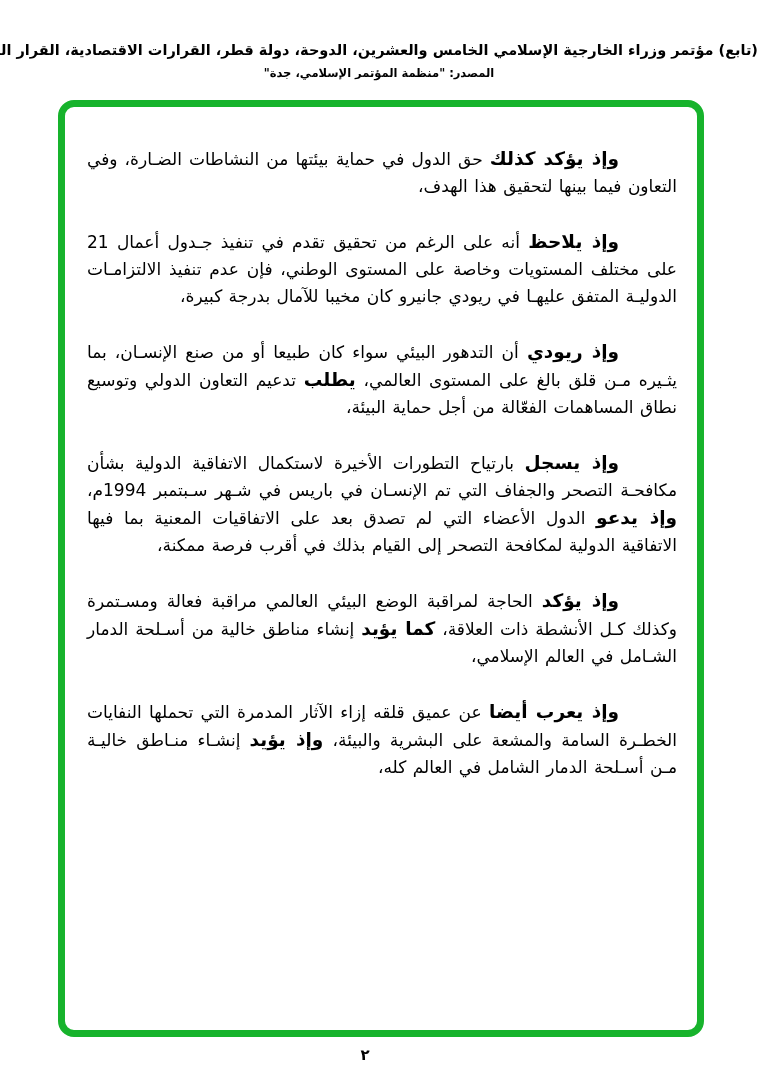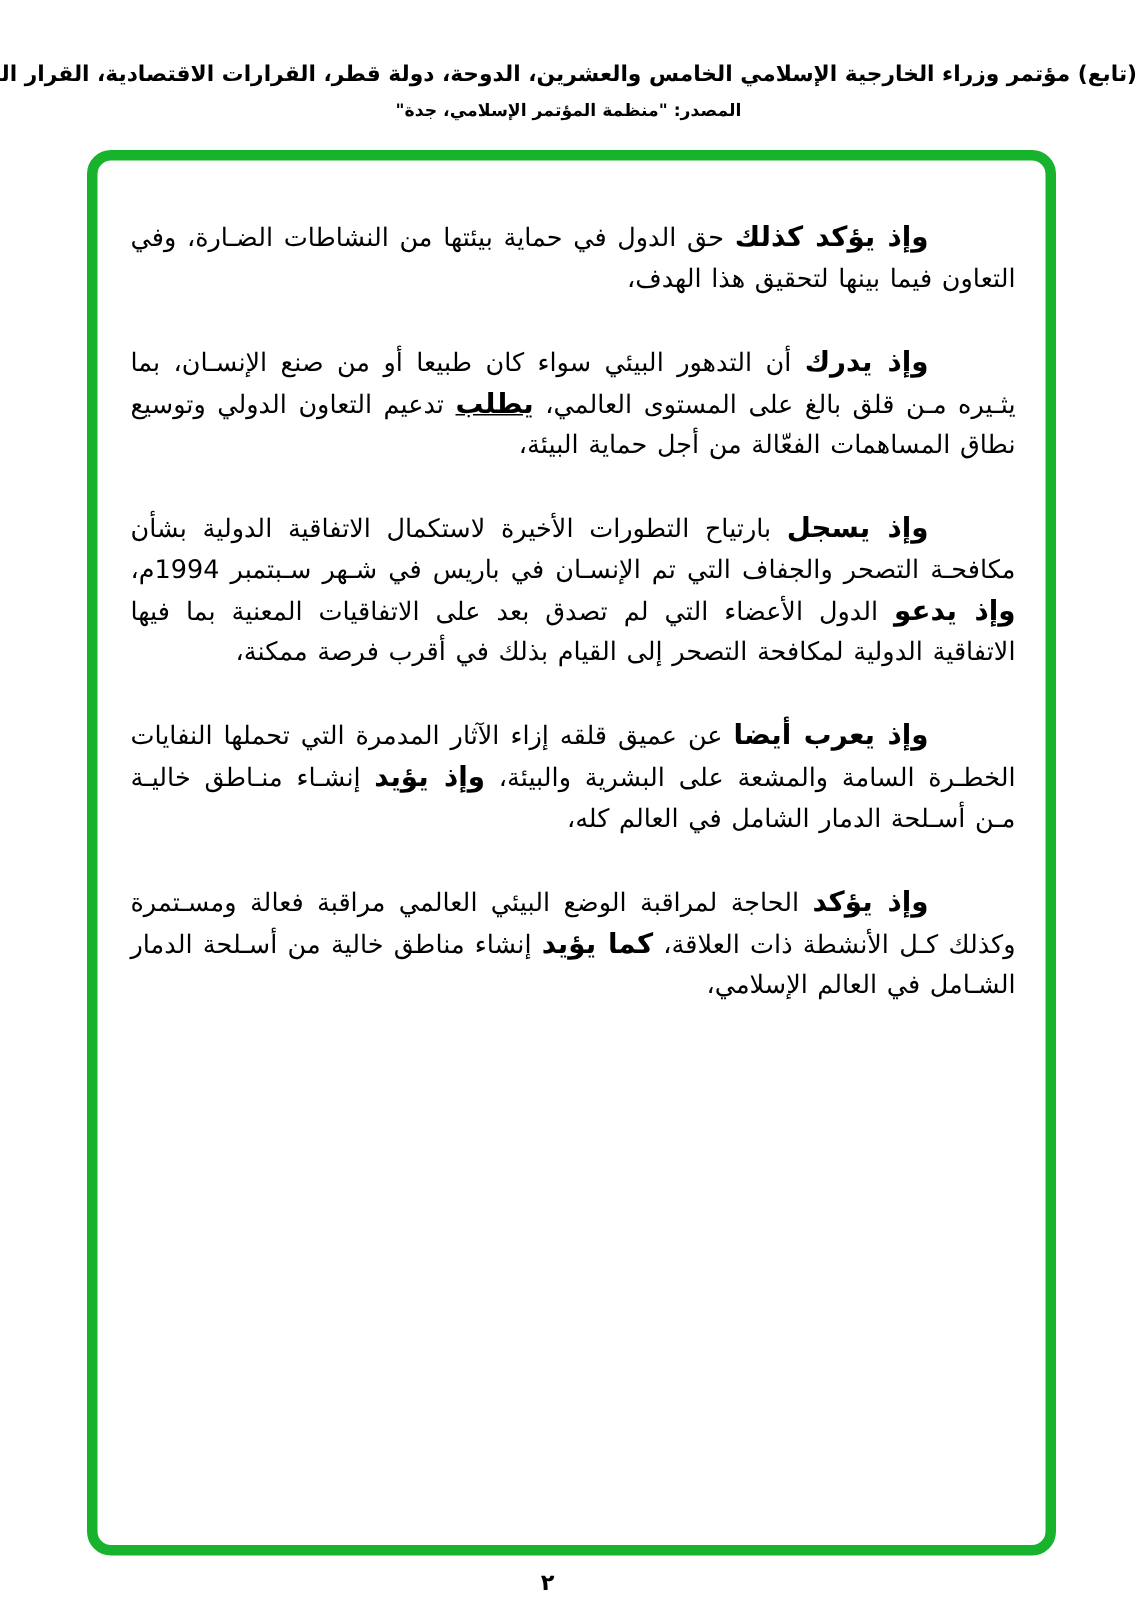--- a/index.html
+++ b/index.html
@@ -51,21 +51,21 @@
   .para {
     margin: 0 0 28px 0;
     font-size: 17px;
     line-height: 27px;
     text-align: justify;
     text-indent: 58px;
     word-spacing: 1px;
   }
   .para:last-child { margin-bottom: 0; }
   .lead { font-weight: 700; font-size: 18.5px; }
-  .u { text-decoration: underline; }
+  .u { }
   .page-number {
     position: absolute;
     top: 1046px;
     left: 0;
     width: 730px;
     text-align: center;
     font-size: 15px;
     font-weight: 700;
   }
 </style>
@@ -75,22 +75,23 @@
 <div class="page">
 
   <div class="doc-header">
     <div class="line1">(تابع) مؤتمر وزراء الخارجية الإسلامي الخامس والعشرين، الدوحة، دولة قطر، القرارات الاقتصادية، القرار الرقم ٢٥/٣٥-أق</div>
     <div class="line2">المصدر:  "منظمة المؤتمر الإسلامي، جدة"</div>
   </div>
 
   <div class="green-box" style="border-color: rgb(23, 179, 44);">
     <div class="content" id="paragraphs">
         <p class="para"><span class="lead">وإذ يؤكد كذلك</span><span> حق الدول في حماية بيئتها من النشاطات الضـارة، وفي التعاون فيما بينها لتحقيق هذا الهدف،</span></p>
-        <p class="para"><span class="lead">وإذ يدرك</span><span> أن التدهور البيئي سواء كان طبيعا أو من صنع الإنسـان، بما يثـيره مـن قلق بالغ على المستوى العالمي، </span><span class="lead u">يطلب</span><span> تدعيم التعاون الدولي وتوسيع نطاق المساهمات الفعّالة من أجل حماية البيئة،</span></p>
+        <p class="para"><span class="lead">وإذ يلاحظ</span><span> أنه على الرغم من تحقيق تقدم في تنفيذ جـدول أعمال 21 على مختلف المستويات وخاصة على المستوى الوطني، فإن عدم تنفيذ الالتزامـات الدوليـة المتفق عليهـا في ريودي جانيرو كان مخيبا للآمال بدرجة كبيرة،</span></p>
+        <p class="para"><span class="lead">وإذ ريودي</span><span> أن التدهور البيئي سواء كان طبيعا أو من صنع الإنسـان، بما يثـيره مـن قلق بالغ على المستوى العالمي، </span><span class="lead u">يطلب</span><span> تدعيم التعاون الدولي وتوسيع نطاق المساهمات الفعّالة من أجل حماية البيئة،</span></p>
         <p class="para"><span class="lead">وإذ يسجل</span><span> بارتياح التطورات الأخيرة لاستكمال الاتفاقية الدولية بشأن مكافحـة التصحر والجفاف التي تم الإنسـان في باريس في شـهر سـبتمبر 1994م، </span><span class="lead">وإذ يدعو</span><span> الدول الأعضاء التي لم تصدق بعد على الاتفاقيات المعنية بما فيها الاتفاقية الدولية لمكافحة التصحر إلى القيام بذلك في أقرب فرصة ممكنة،</span></p>
+        <p class="para"><span class="lead">وإذ يؤكد</span><span> الحاجة لمراقبة الوضع البيئي العالمي مراقبة فعالة ومسـتمرة وكذلك كـل الأنشطة ذات العلاقة، </span><span class="lead">كما يؤيد</span><span> إنشاء مناطق خالية من أسـلحة الدمار الشـامل في العالم الإسلامي،</span></p>
         <p class="para"><span class="lead">وإذ يعرب أيضا</span><span> عن عميق قلقه إزاء الآثار المدمرة التي تحملها النفايات الخطـرة السامة والمشعة على البشرية والبيئة، </span><span class="lead">وإذ يؤيد</span><span> إنشـاء منـاطق خاليـة مـن أسـلحة الدمار الشامل في العالم كله،</span></p>
-        <p class="para"><span class="lead">وإذ يؤكد</span><span> الحاجة لمراقبة الوضع البيئي العالمي مراقبة فعالة ومسـتمرة وكذلك كـل الأنشطة ذات العلاقة، </span><span class="lead">كما يؤيد</span><span> إنشاء مناطق خالية من أسـلحة الدمار الشـامل في العالم الإسلامي،</span></p>
       </div>
   </div>
 
   <div class="page-number">٢</div>
 
 </div>
 
 </body></html>

